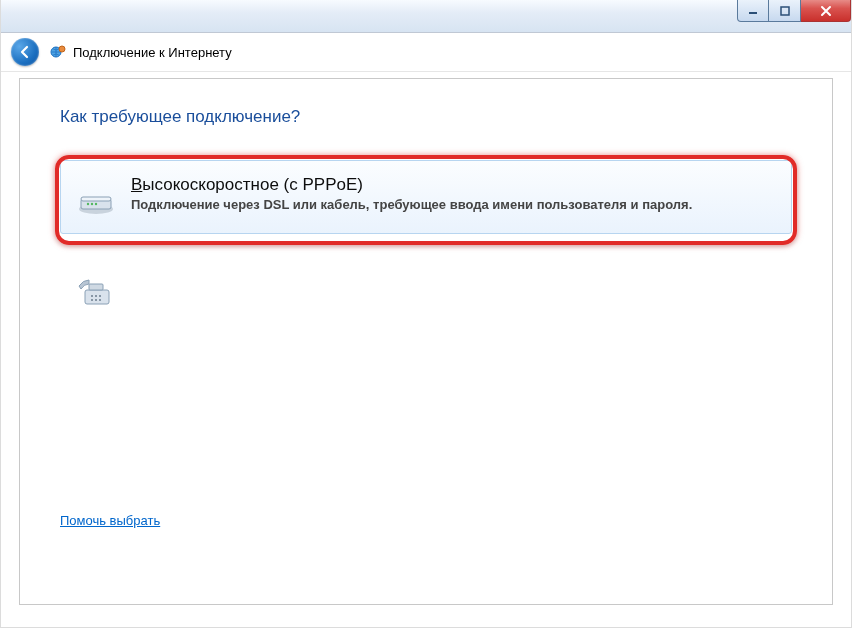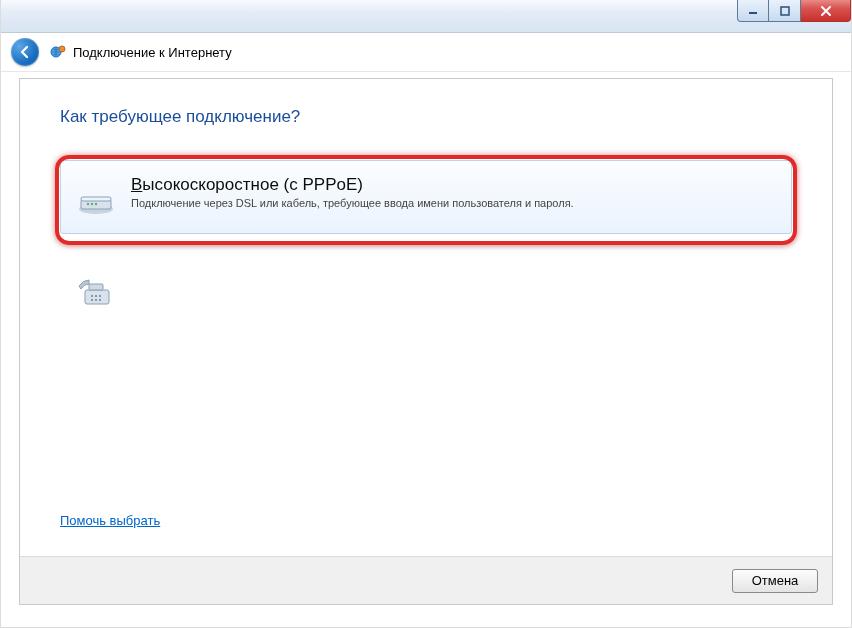--- a/index.html
+++ b/index.html
@@ -120,21 +120,21 @@
     margin-right:14px;margin-top:2px;
     display:flex;align-items:center;justify-content:center;
   }
   .opt-text{flex:1;min-width:0;}
   .opt-title{
     font-size:17px;color:#0d0d0d;
     margin-bottom:2px;
   }
   .opt-title .k{text-decoration:underline;}
   .opt-desc{
-    font-size:11px;color:#444;
+    font-size:13px;color:#444;font-weight:bold;
   }
 
   .help-link{
     position:absolute;
     left:40px;bottom:76px;
     color:#0066cc;
     text-decoration:underline;
     font-size:13px;
     cursor:pointer;
   }
@@ -238,16 +238,13 @@
               <circle cx="25" cy="30" r="1" fill="#6b7c8e"></circle>
           </svg>
         </div>
       </div>
 
     </div>
   </div>
 
   <a class="help-link">Помочь выбрать</a>
 
-  <div class="footer">
-    <button class="btn">Отмена</button>
-  </div>
 </div>
 
 </body></html>

